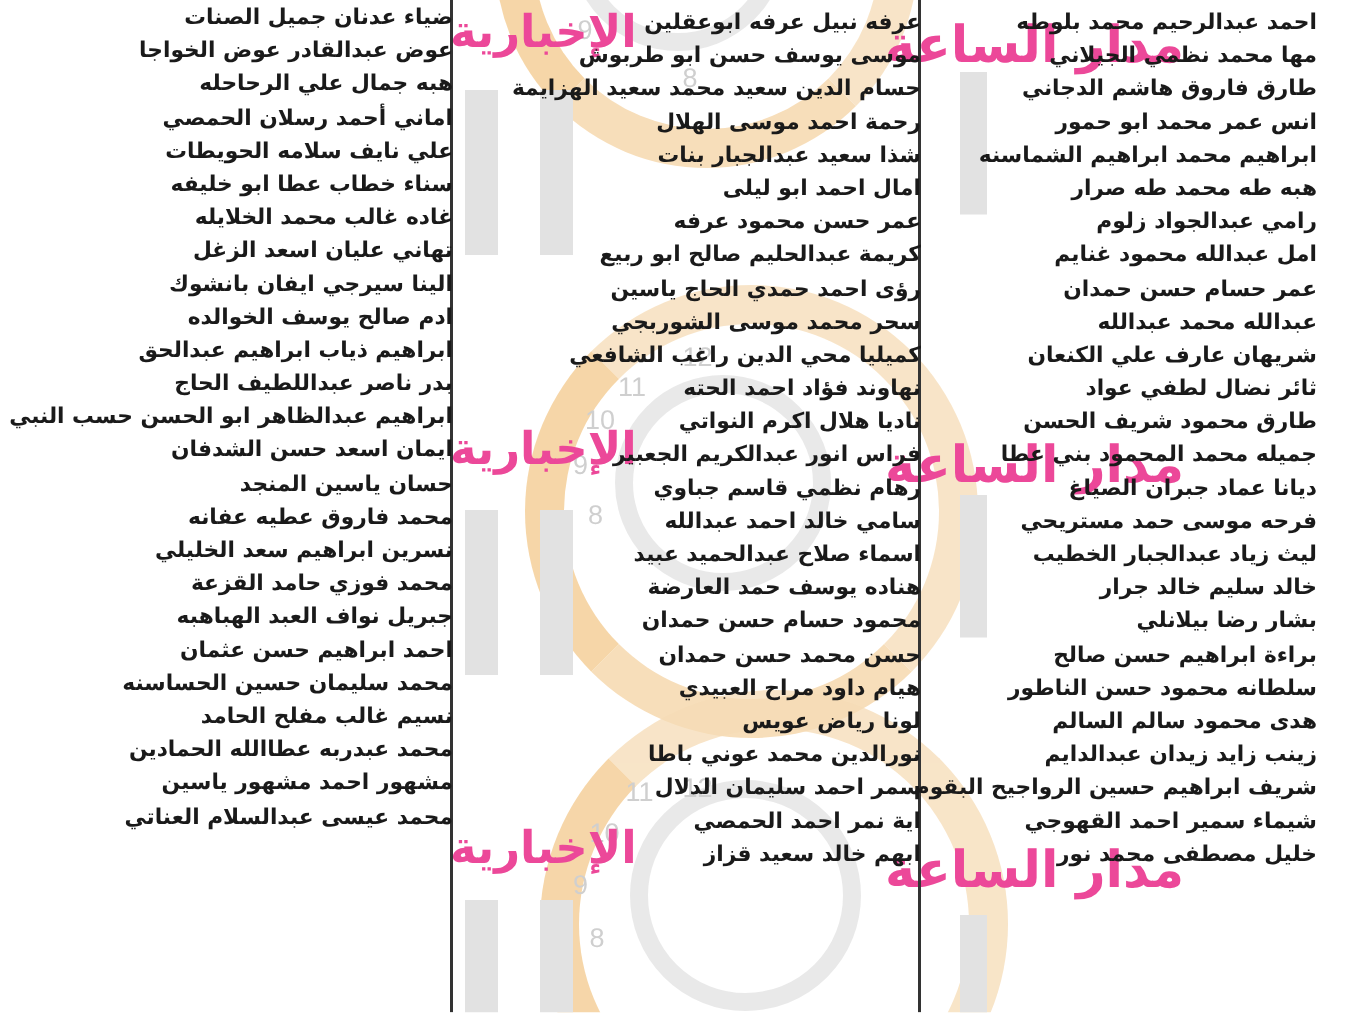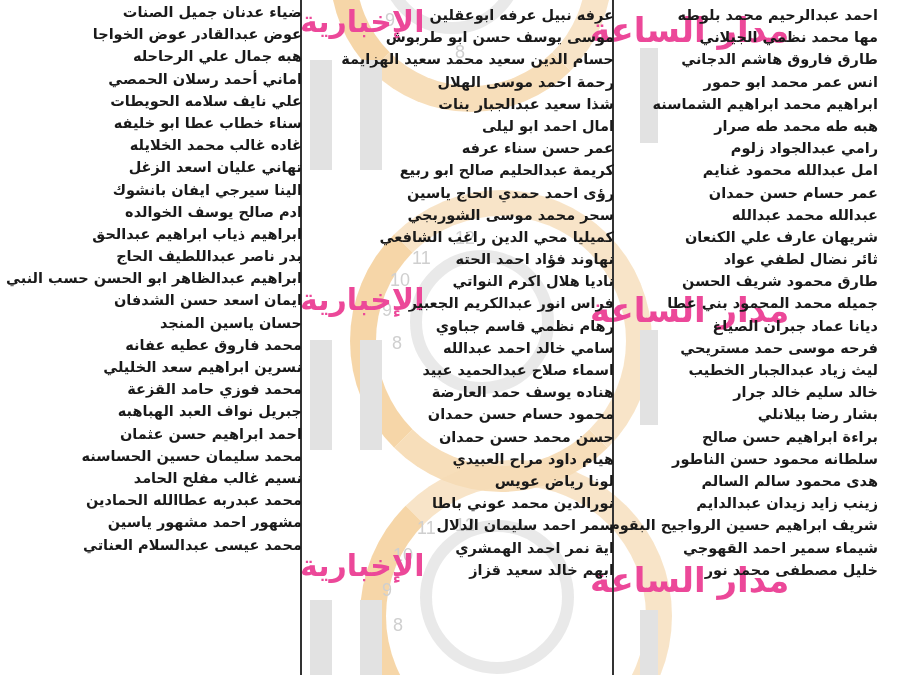--- a/index.html
+++ b/index.html
@@ -175,39 +175,39 @@
   </div>
 
   <div class="col col-mid">
     <ul class="names">
       <li>عرفه نبيل عرفه ابوعقلين</li>
       <li>موسى يوسف حسن ابو طربوش</li>
       <li>حسام الدين سعيد محمد سعيد الهزايمة</li>
       <li>رحمة احمد موسى الهلال</li>
       <li>شذا سعيد عبدالجبار بنات</li>
       <li>امال احمد ابو ليلى</li>
-      <li>عمر حسن سناء عرفه</li>
+      <li>عمر حسن محمود عرفه</li>
       <li>كريمة عبدالحليم صالح ابو ربيع</li>
       <li>رؤى احمد حمدي الحاج ياسين</li>
       <li>سحر محمد موسى الشوربجي</li>
       <li>كميليا محي الدين راغب الشافعي</li>
       <li>نهاوند فؤاد احمد الحته</li>
       <li>ناديا هلال اكرم النواتي</li>
       <li>فراس انور عبدالكريم الجعبير</li>
       <li>رهام نظمي قاسم جباوي</li>
       <li>سامي خالد احمد عبدالله</li>
       <li>اسماء صلاح عبدالحميد عبيد</li>
       <li>هناده يوسف حمد العارضة</li>
       <li>محمود حسام حسن حمدان</li>
       <li>حسن محمد حسن حمدان</li>
       <li>هيام داود مراح العبيدي</li>
       <li>لونا رياض عويس</li>
       <li>نورالدين محمد عوني باطا</li>
       <li>سمر احمد سليمان الدلال</li>
-      <li>اية نمر احمد الهمشري</li>
+      <li>اية نمر احمد الحمصي</li>
       <li>ابهم خالد سعيد قزاز</li>
     </ul>
   </div>
 
   <div class="col col-left">
     <ul class="names">
       <li>ضياء عدنان جميل الصنات</li>
       <li>عوض عبدالقادر عوض الخواجا</li>
       <li>هبه جمال علي الرحاحله</li>
       <li>اماني أحمد رسلان الحمصي</li>

